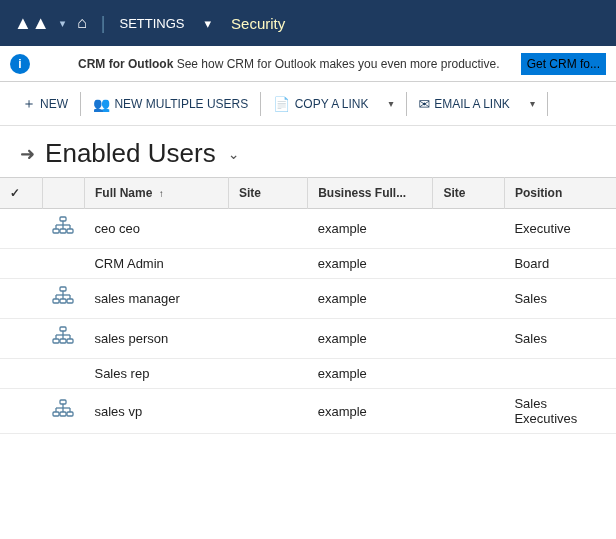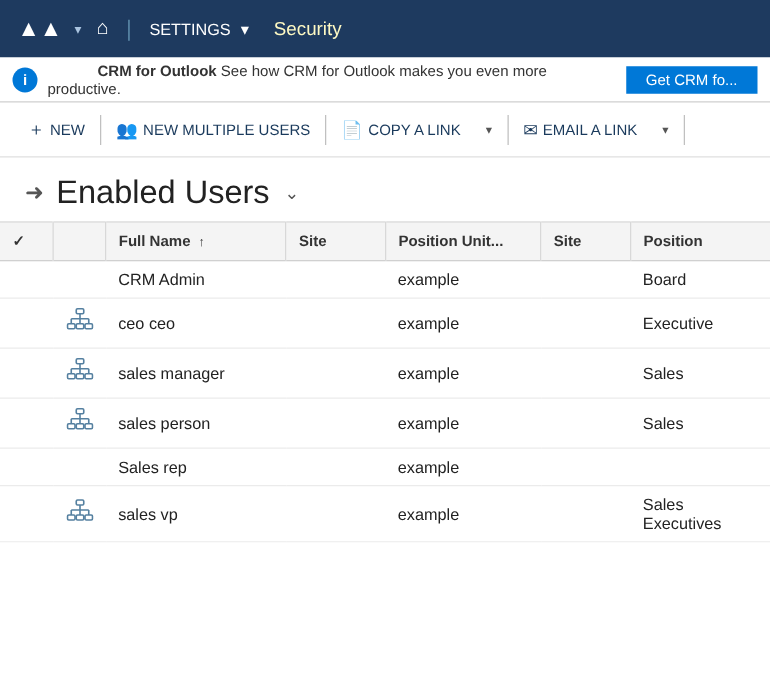--- a/index.html
+++ b/index.html
@@ -38,21 +38,21 @@
     .nav-settings-btn {
       color: #fff;
       background: none;
       border: none;
       cursor: pointer;
       font-size: 13px;
       font-family: 'Segoe UI', Arial, sans-serif;
       padding: 6px 8px;
       display: flex;
       align-items: center;
-      gap: 8px;
+      gap: 20px;
     }
     .nav-security-label {
       color: #fef9c3;
       font-size: 15px;
       font-weight: 400;
       padding: 0 12px;
     }
 
     
     .crm-banner {
@@ -82,23 +82,23 @@
       color: #333;
     }
     .banner-app-name {
       font-weight: 600;
       color: #333;
       margin-left: 40px;
     }
     .banner-get-btn {
       margin-left: auto;
       background: #0078d7;
-      color: #ffffff;
+      color: #000000;
       border: none;
-      padding: 4px 16px;
+      padding: 4px 6px;
       font-size: 12px;
       cursor: pointer;
       white-space: nowrap;
     }
 
     
     .toolbar {
       display: flex;
       align-items: center;
       padding: 6px 12px;
@@ -262,38 +262,27 @@
 </div>
 
 <div class="table-container">
   <table class="users-table">
     <thead>
       <tr>
         <th class="check-col">✓</th>
         <th class="icon-col"></th>
         <th class="col-fullname">Full Name <span class="sort-arrow">↑</span></th>
         <th class="col-site">Site</th>
-        <th class="col-bu">Position Unit...</th>
+        <th class="col-bu">Business Full...</th>
         <th class="col-title">Site</th>
         <th class="col-position">Position</th>
       </tr>
     </thead>
     <tbody id="table-body">
     <tr>
-    <td class="check-col"></td>
-    <td class="icon-col">
-      
-    </td>
-    <td class="col-fullname">CRM Admin</td>
-    <td class="col-site"></td>
-    <td class="col-bu">example</td>
-    <td class="col-title"></td>
-    <td class="col-position">Board</td>
-  </tr>
-        <tr>
     <td class="check-col"></td>
     <td class="icon-col">
       <span class="user-icon"><svg xmlns="http://www.w3.org/2000/svg" width="22" height="22" viewBox="0 0 22 22">
   <rect x="8" y="1" width="6" height="4" rx="1" fill="none" stroke="#5580a0" stroke-width="1.3"></rect>
   <line x1="11" y1="5" x2="11" y2="9" stroke="#5580a0" stroke-width="1.3"></line>
   <line x1="4" y1="9" x2="18" y2="9" stroke="#5580a0" stroke-width="1.3"></line>
   <line x1="4" y1="9" x2="4" y2="13" stroke="#5580a0" stroke-width="1.3"></line>
   <line x1="11" y1="9" x2="11" y2="13" stroke="#5580a0" stroke-width="1.3"></line>
   <line x1="18" y1="9" x2="18" y2="13" stroke="#5580a0" stroke-width="1.3"></line>
   <rect x="1" y="13" width="6" height="4" rx="1" fill="none" stroke="#5580a0" stroke-width="1.3"></rect>
@@ -303,20 +292,31 @@
     </td>
     <td class="col-fullname">ceo ceo</td>
     <td class="col-site"></td>
     <td class="col-bu">example</td>
     <td class="col-title"></td>
     <td class="col-position">Executive</td>
   </tr>
         <tr>
     <td class="check-col"></td>
     <td class="icon-col">
+      
+    </td>
+    <td class="col-fullname">CRM Admin</td>
+    <td class="col-site"></td>
+    <td class="col-bu">example</td>
+    <td class="col-title"></td>
+    <td class="col-position">Board</td>
+  </tr>
+        <tr>
+    <td class="check-col"></td>
+    <td class="icon-col">
       <span class="user-icon"><svg xmlns="http://www.w3.org/2000/svg" width="22" height="22" viewBox="0 0 22 22">
   <rect x="8" y="1" width="6" height="4" rx="1" fill="none" stroke="#5580a0" stroke-width="1.3"></rect>
   <line x1="11" y1="5" x2="11" y2="9" stroke="#5580a0" stroke-width="1.3"></line>
   <line x1="4" y1="9" x2="18" y2="9" stroke="#5580a0" stroke-width="1.3"></line>
   <line x1="4" y1="9" x2="4" y2="13" stroke="#5580a0" stroke-width="1.3"></line>
   <line x1="11" y1="9" x2="11" y2="13" stroke="#5580a0" stroke-width="1.3"></line>
   <line x1="18" y1="9" x2="18" y2="13" stroke="#5580a0" stroke-width="1.3"></line>
   <rect x="1" y="13" width="6" height="4" rx="1" fill="none" stroke="#5580a0" stroke-width="1.3"></rect>
   <rect x="8" y="13" width="6" height="4" rx="1" fill="none" stroke="#5580a0" stroke-width="1.3"></rect>
   <rect x="15" y="13" width="6" height="4" rx="1" fill="none" stroke="#5580a0" stroke-width="1.3"></rect>

